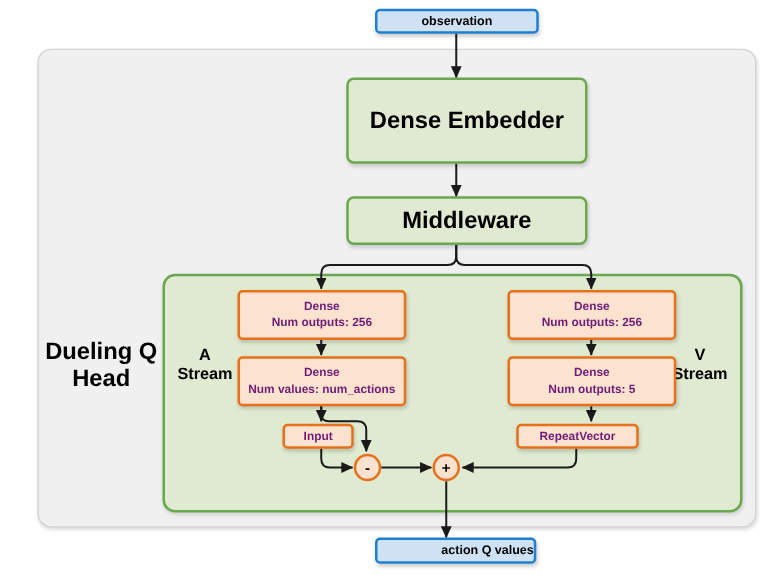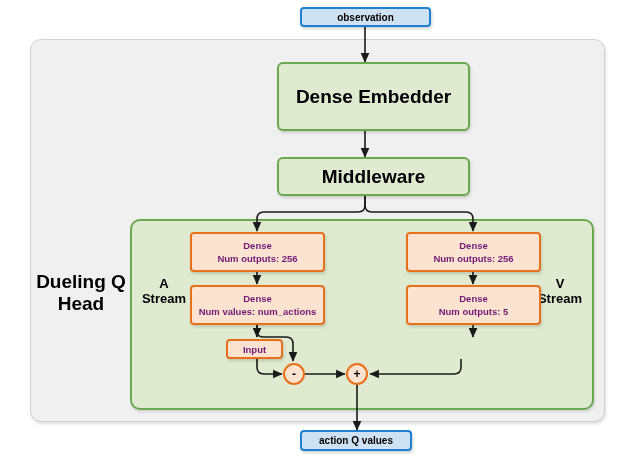--- a/index.html
+++ b/index.html
@@ -185,21 +185,21 @@
       <path d="M305,374 L345,374"></path>
 
       <path d="M357,385 L357,430"></path>
     </g>
   </svg>
 
   <div class="node io-box" style="left:300px; top:7px; width:131px; height:20px;">
     <span>observation</span>
   </div>
 
-  <div class="node io-box" style="left:300px; top:430px; width:112px; height:21px;">
+  <div class="node io-box" style="left:300px; top:430px; width:129px; height:21px;align-items:flex-end;">
     <span>action Q values</span>
   </div>
 
   <div class="node mod-box" style="left:277px; top:62px; width:193px; height:69px;">
     <span>Dense Embedder</span>
   </div>
 
   <div class="node mod-box" style="left:277px; top:157px; width:193px; height:39px;">
     <span>Middleware</span>
   </div>
@@ -235,20 +235,23 @@
   <div class="node layer-box" style="left:406px; top:232px; width:135px; height:40px;">
     <div class="l1">Dense</div>
     <div class="l2">Num outputs: 256</div>
   </div>
 
   <div class="node layer-box" style="left:406px; top:285px; width:135px; height:40px;">
     <div class="l1">Dense</div>
     <div class="l2">Num outputs: 5</div>
   </div>
 
+  <div class="node layer-box" style="left:413px; top:339px; width:98px; height:20px;">
+    <div class="l1">RepeatVector</div>
+  </div>
 
   <div class="op-circle" style="left:283px; top:363px;">
     <span>-</span>
   </div>
 
   <div class="op-circle" style="left:346px; top:363px;">
     <span>+</span>
   </div>
 
 </div>

